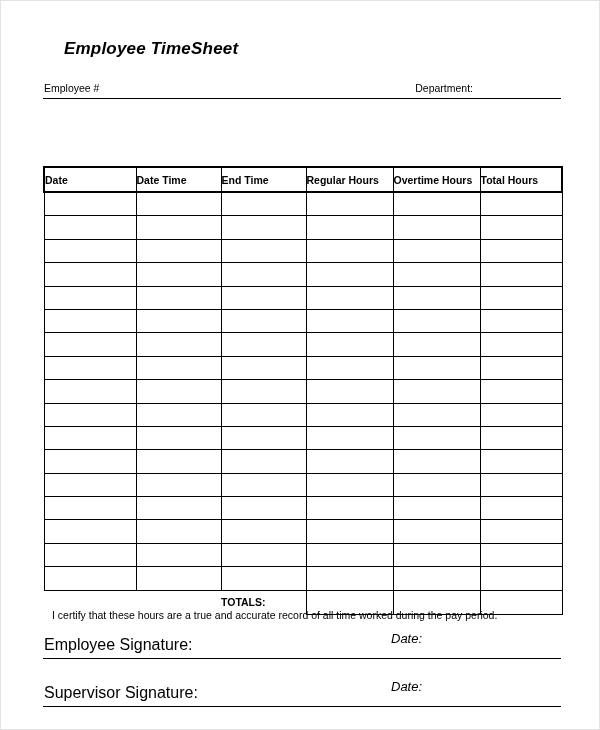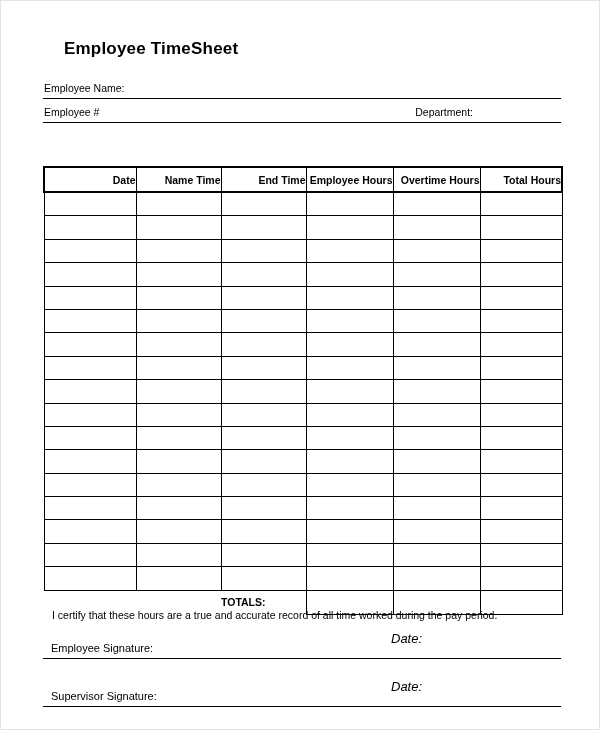--- a/index.html
+++ b/index.html
@@ -27,20 +27,21 @@
     width: 518px;
   }
 
   
   .doc-title {
     position: absolute;
     left: 21px;
     top: 38px;
     font-size: 17px;
     font-weight: bold;
+    font-style: italic;
     letter-spacing: 0.2px;
     white-space: nowrap;
   }
 
   
   .field-rows {
     position: absolute;
     left: 0;
     top: 74px;
     width: 518px;
@@ -78,21 +79,21 @@
   .ts-table th,
   .ts-table td {
     border: 1px solid #000000;
     padding: 0;
     margin: 0;
   }
   .ts-table thead th {
     height: 23px;
     font-size: 10.5px;
     font-weight: bold;
-    text-align: right;
+    text-align: left;
     vertical-align: middle;
     border-top: 2.5px solid #000000;
     border-bottom: 2.5px solid #000000;
     white-space: nowrap;
   }
   .ts-table thead th.first-col { border-left: 2px solid #000000; }
   .ts-table thead th.last-col  { border-right: 2px solid #000000; }
   .ts-table tbody td {
     height: 22.4px;
   }
@@ -136,67 +137,62 @@
     box-sizing: border-box;
   }
   .sign-row.spacer {
     border-bottom: none;
     height: 22px;
   }
   .sign-row .lbl-left {
     position: absolute;
     left: 1px;
     bottom: 4px;
-    font-size: 11px;
-    white-space: nowrap;
-    margin-left: 7px;
+    font-size: 16px;
+    white-space: nowrap;
   }
   .sign-row .lbl-date {
     position: absolute;
     left: 348px;
     bottom: 12px;
     font-size: 13px;
     white-space: nowrap;
     font-style: italic;
   }
 </style>
 </head>
 <body>
 
 <div id="page">
   <div id="sheet">
 
     <div class="doc-title">Employee TimeSheet</div>
 
     <div class="field-rows">
-      <div class="field-row">
-        <span class="lbl-left">Employee Name:</span>
-        <span class="lbl-right"></span>
-      </div>
       <div class="field-row">
         <span class="lbl-left">Employee #</span>
         <span class="lbl-right">Department:</span>
       </div>
     </div>
 
     <table class="ts-table">
       <colgroup>
         <col style="width:92px">
         <col style="width:85px">
         <col style="width:85px">
         <col style="width:87px">
         <col style="width:87px">
         <col style="width:82px">
       </colgroup>
       <thead>
         <tr>
           <th class="first-col">Date</th>
-          <th>Name Time</th>
+          <th>Date Time</th>
           <th>End Time</th>
-          <th>Employee Hours</th>
+          <th>Regular Hours</th>
           <th>Overtime Hours</th>
           <th class="last-col">Total Hours</th>
         </tr>
       </thead>
       <tbody id="table-body">
           <tr>
             <td></td>
             <td></td>
             <td></td>
             <td></td>

